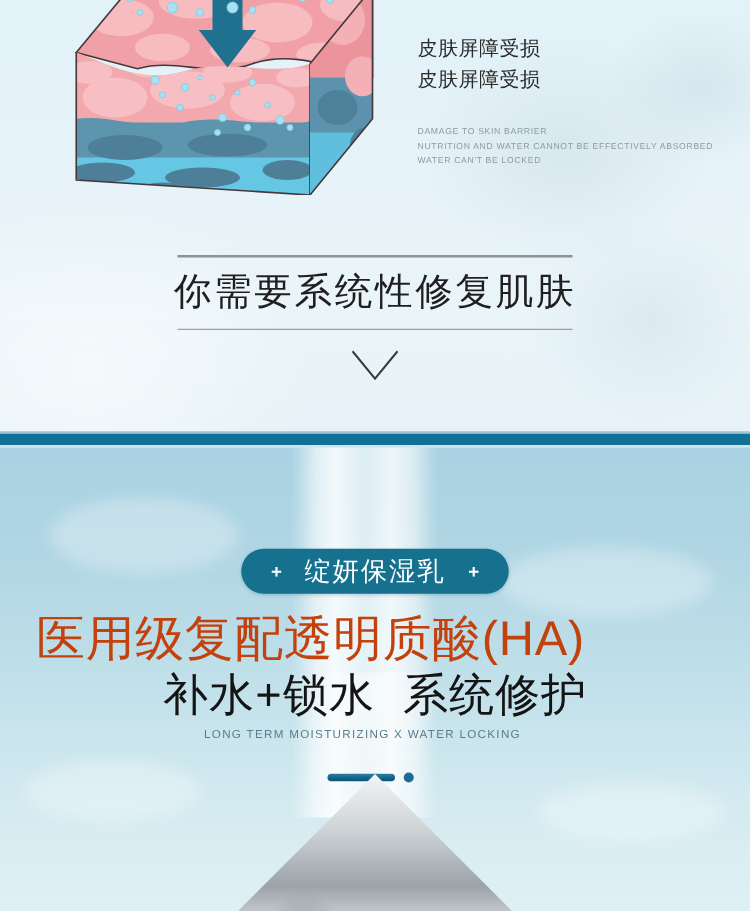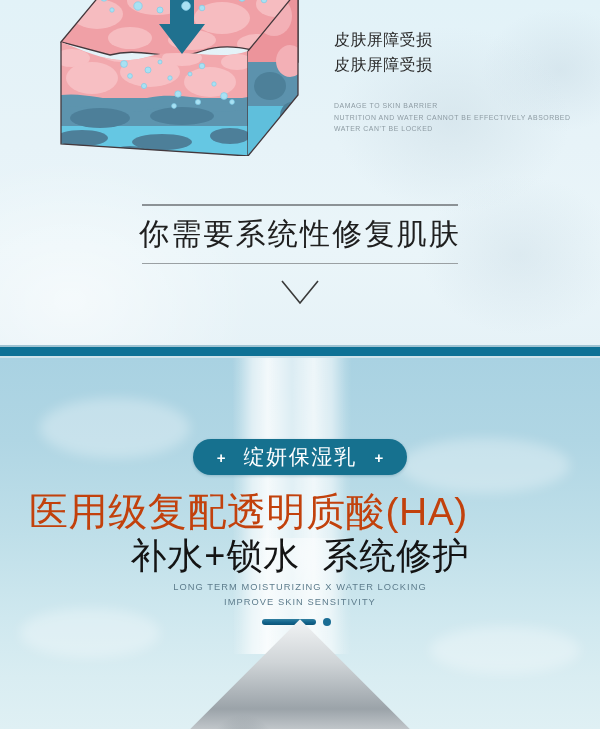--- a/index.html
+++ b/index.html
@@ -84,21 +84,21 @@
   .badge .btxt{color:#ffffff;font-size:21px;letter-spacing:1.6px;
     font-family:"Liberation Sans","DejaVu Sans",sans-serif;}
 
   .h1{position:absolute;left:0;top:486px;width:600px;
     font-size:39px;line-height:52px;color:#c2410c;letter-spacing:.6px;
     font-family:"Liberation Sans","DejaVu Sans",sans-serif;padding-left:29px;}
   .h2{position:absolute;left:0;top:534px;width:600px;text-align:center;
     font-size:36px;line-height:50px;color:#141414;letter-spacing:.8px;
     font-family:Liberation Mono, monospace;}
 
-  .sub{position:absolute;left:10px;top:580px;width:580px;text-align:center;}
+  .sub{position:absolute;left:0;top:580px;width:580px;text-align:center;}
   .sub div{font-size:9.3px;line-height:14.6px;color:#5d7c8c;letter-spacing:1.05px;
     font-family:"Liberation Sans","DejaVu Sans",sans-serif;}
 
   .prog{position:absolute;left:262px;top:618px;width:76px;height:8px;}
   .prog .bar{position:absolute;left:0;top:1px;width:54px;height:6px;border-radius:3px;
     background:linear-gradient(180deg,#2f7fa0 0%,#11628a 60%,#0d5577 100%);}
   .prog .dot{position:absolute;left:61px;top:0;width:8px;height:8px;border-radius:50%;
     background:#1a6d94;}
 
   
@@ -264,21 +264,20 @@
     <span class="plus">+</span>
     <span class="btxt">绽妍保湿乳</span>
     <span class="plus">+</span>
   </div>
 
   <div class="h1">医用级复配透明质酸(HA)</div>
   <div class="h2">补水+锁水 系统修护</div>
 
   <div class="sub">
     <div>LONG TERM MOISTURIZING X WATER LOCKING</div>
-    <div>IMPROVE SKIN SENSITIVITY</div>
   </div>
 
   <div class="prog">
     <div class="bar"></div>
     <div class="dot"></div>
   </div>
 
   <div class="diamond">
 
     <div class="dshape" style="left:24px;top:130px;width:80px;height:70px;

